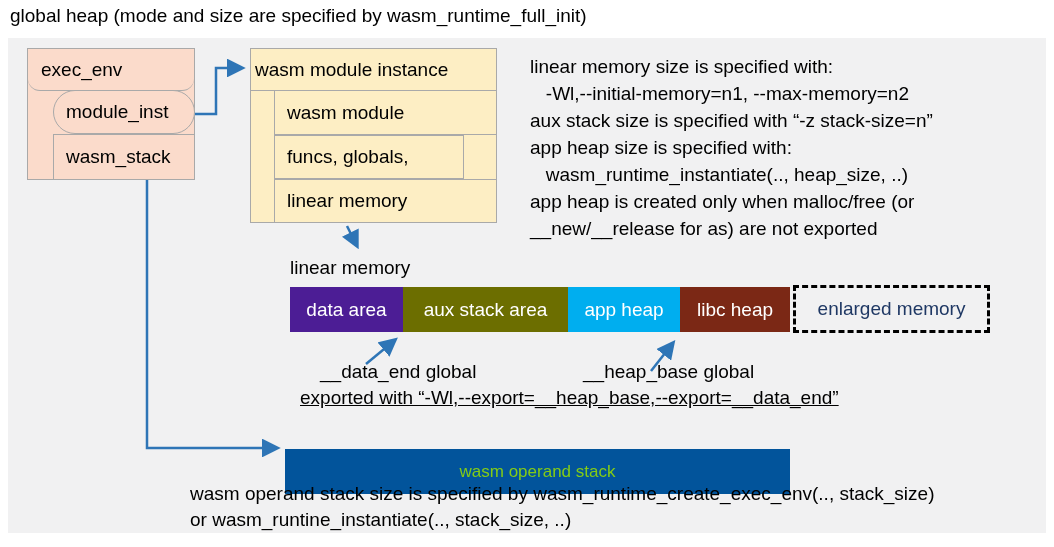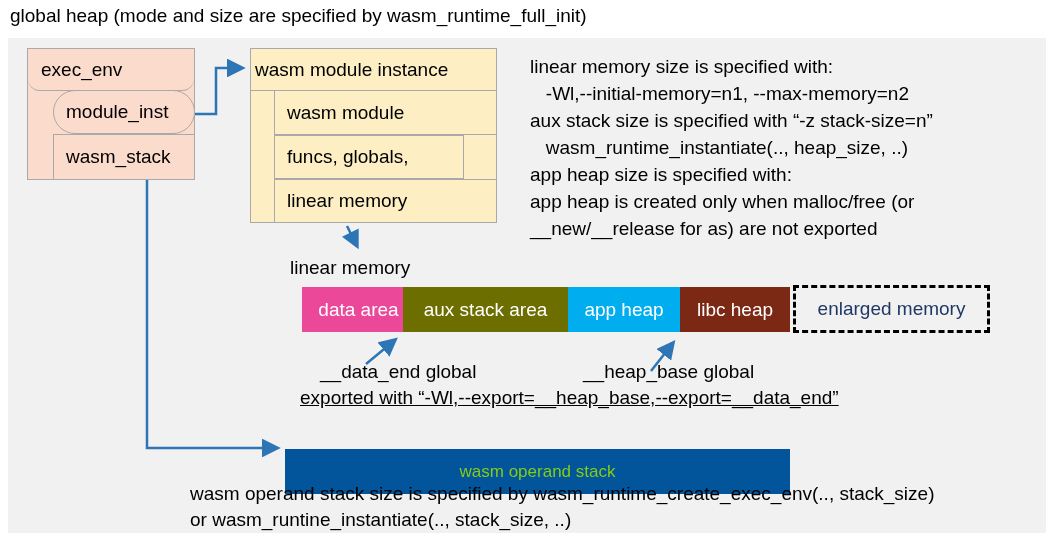--- a/index.html
+++ b/index.html
@@ -75,29 +75,29 @@
     <div class="hdr">wasm module instance</div>
   </div>
   <div id="box-wasm-module" class="abs node cream">wasm module</div>
   <div id="box-funcs" class="abs node cream">funcs, globals, tables</div>
   <div id="box-linmem-cell" class="abs node cream">linear memory</div>
 
   <div id="notes-right" class="abs">
     <div class="line">linear memory size is specified with:</div>
     <div class="line">   -Wl,--initial-memory=n1, --max-memory=n2</div>
     <div class="line">aux stack size is specified with “-z stack-size=n”</div>
+    <div class="line">app heap size is specified with:</div>
     <div class="line">   wasm_runtime_instantiate(.., heap_size, ..)</div>
-    <div class="line">app heap size is specified with:</div>
     <div class="line">app heap is created only when malloc/free (or</div>
     <div class="line">__new/__release for as) are not exported</div>
   </div>
 
   <div id="linmem-label" class="abs">linear memory</div>
 
-  <div id="seg-data" class="abs seg" style="background-color: #ec4899; margin-left: 12px;">data area</div>
+  <div id="seg-data" class="abs seg" style="background-color: #4c1d95;">data area</div>
   <div id="seg-aux" class="abs seg" style="background-color: rgb(108, 110, 0);">aux stack area</div>
   <div id="seg-appheap" class="abs seg" style="background-color: rgb(0, 174, 239);">app heap</div>
   <div id="seg-libc" class="abs seg" style="background-color: rgb(123, 40, 21);">libc heap</div>
   <div id="seg-enlarged" class="abs">enlarged memory</div>
 
   <div id="label-data-end" class="abs">__data_end global</div>
   <div id="label-heap-base" class="abs">__heap_base global</div>
   <div id="export-line" class="abs">exported with “-Wl,--export=__heap_base,--export=__data_end”</div>
 
   <div id="operand-bar" class="abs" style="background-color: rgb(2, 84, 155);">wasm operand stack</div>

